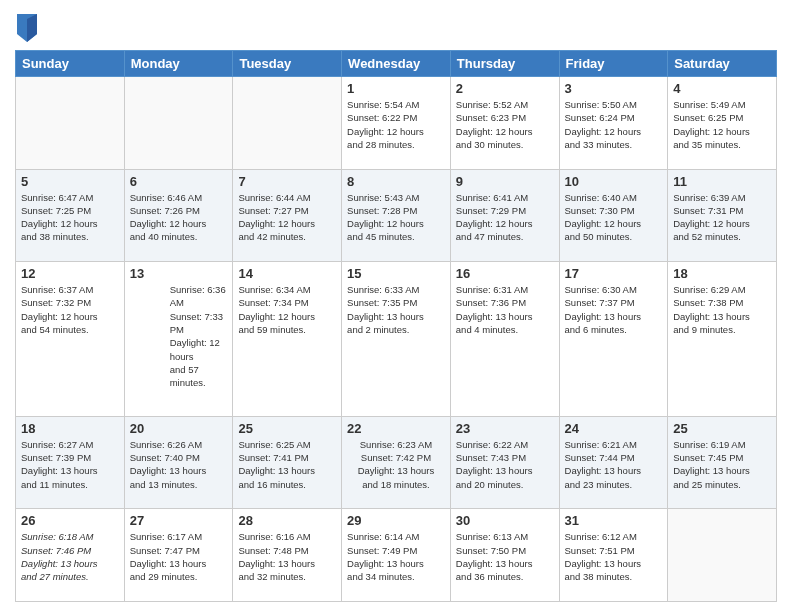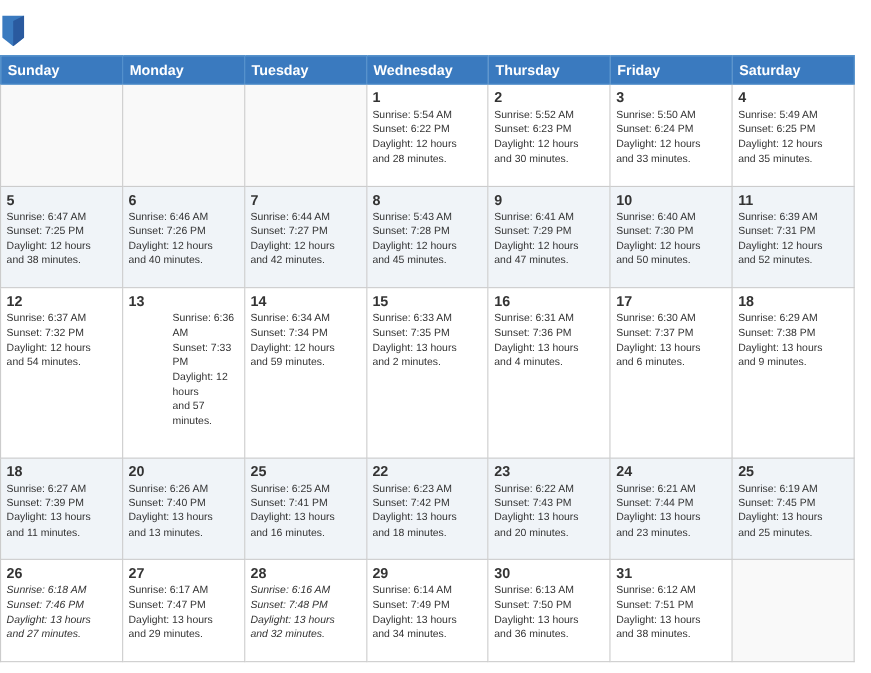--- a/index.html
+++ b/index.html
@@ -6,21 +6,21 @@
     body {
       font-family: Arial, sans-serif;
       background: #fff;
       width: 792px;
       height: 612px;
       overflow: hidden;
     }
     .page {
       width: 792px;
       height: 612px;
-      padding: 10px 15px 10px 0;
+      padding: 10px 15px 10px 15px;
       display: flex;
       flex-direction: column;
     }
     .header {
       display: flex;
       justify-content: space-between;
       align-items: flex-start;
       margin-bottom: 8px;
     }
     .logo {
@@ -290,21 +290,21 @@
           </td>
           <td>
             <div class="day-number">25</div>
             <div class="day-info" style="white-space: pre-line;">Sunrise: 6:25 AM
 Sunset: 7:41 PM
 Daylight: 13 hours
 and 16 minutes.</div>
           </td>
           <td>
             <div class="day-number">22</div>
-            <div class="day-info" style="white-space: pre-line;">Sunrise: 6:23 AM
+            <div class="day-info" style="white-space: pre-line; text-align: center;">Sunrise: 6:23 AM
 Sunset: 7:42 PM
 Daylight: 13 hours
 and 18 minutes.</div>
           </td>
           <td>
             <div class="day-number">23</div>
             <div class="day-info" style="white-space: pre-line;">Sunrise: 6:22 AM
 Sunset: 7:43 PM
 Daylight: 13 hours
 and 20 minutes.</div>
@@ -334,21 +334,21 @@
           </td>
           <td>
             <div class="day-number">27</div>
             <div class="day-info" style="white-space: pre-line;">Sunrise: 6:17 AM
 Sunset: 7:47 PM
 Daylight: 13 hours
 and 29 minutes.</div>
           </td>
           <td>
             <div class="day-number">28</div>
-            <div class="day-info" style="white-space: pre-line; font-style: italic;">Sunrise: 6:16 AM
+            <div class="day-info" style="white-space: pre-line;">Sunrise: 6:16 AM
 Sunset: 7:48 PM
 Daylight: 13 hours
 and 32 minutes.</div>
           </td>
           <td>
             <div class="day-number">29</div>
             <div class="day-info" style="white-space: pre-line;">Sunrise: 6:14 AM
 Sunset: 7:49 PM
 Daylight: 13 hours
 and 34 minutes.</div>

